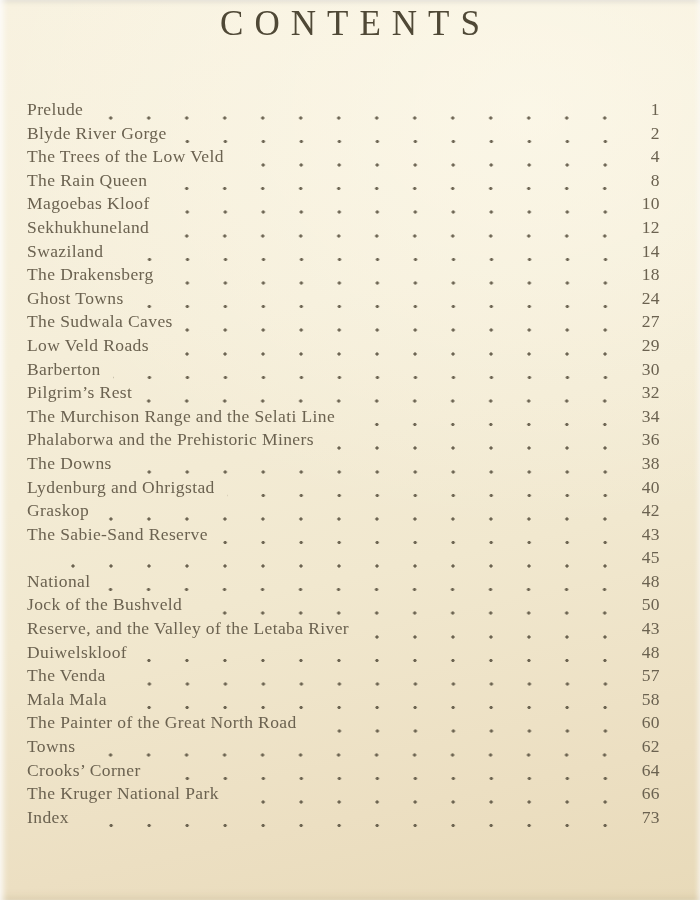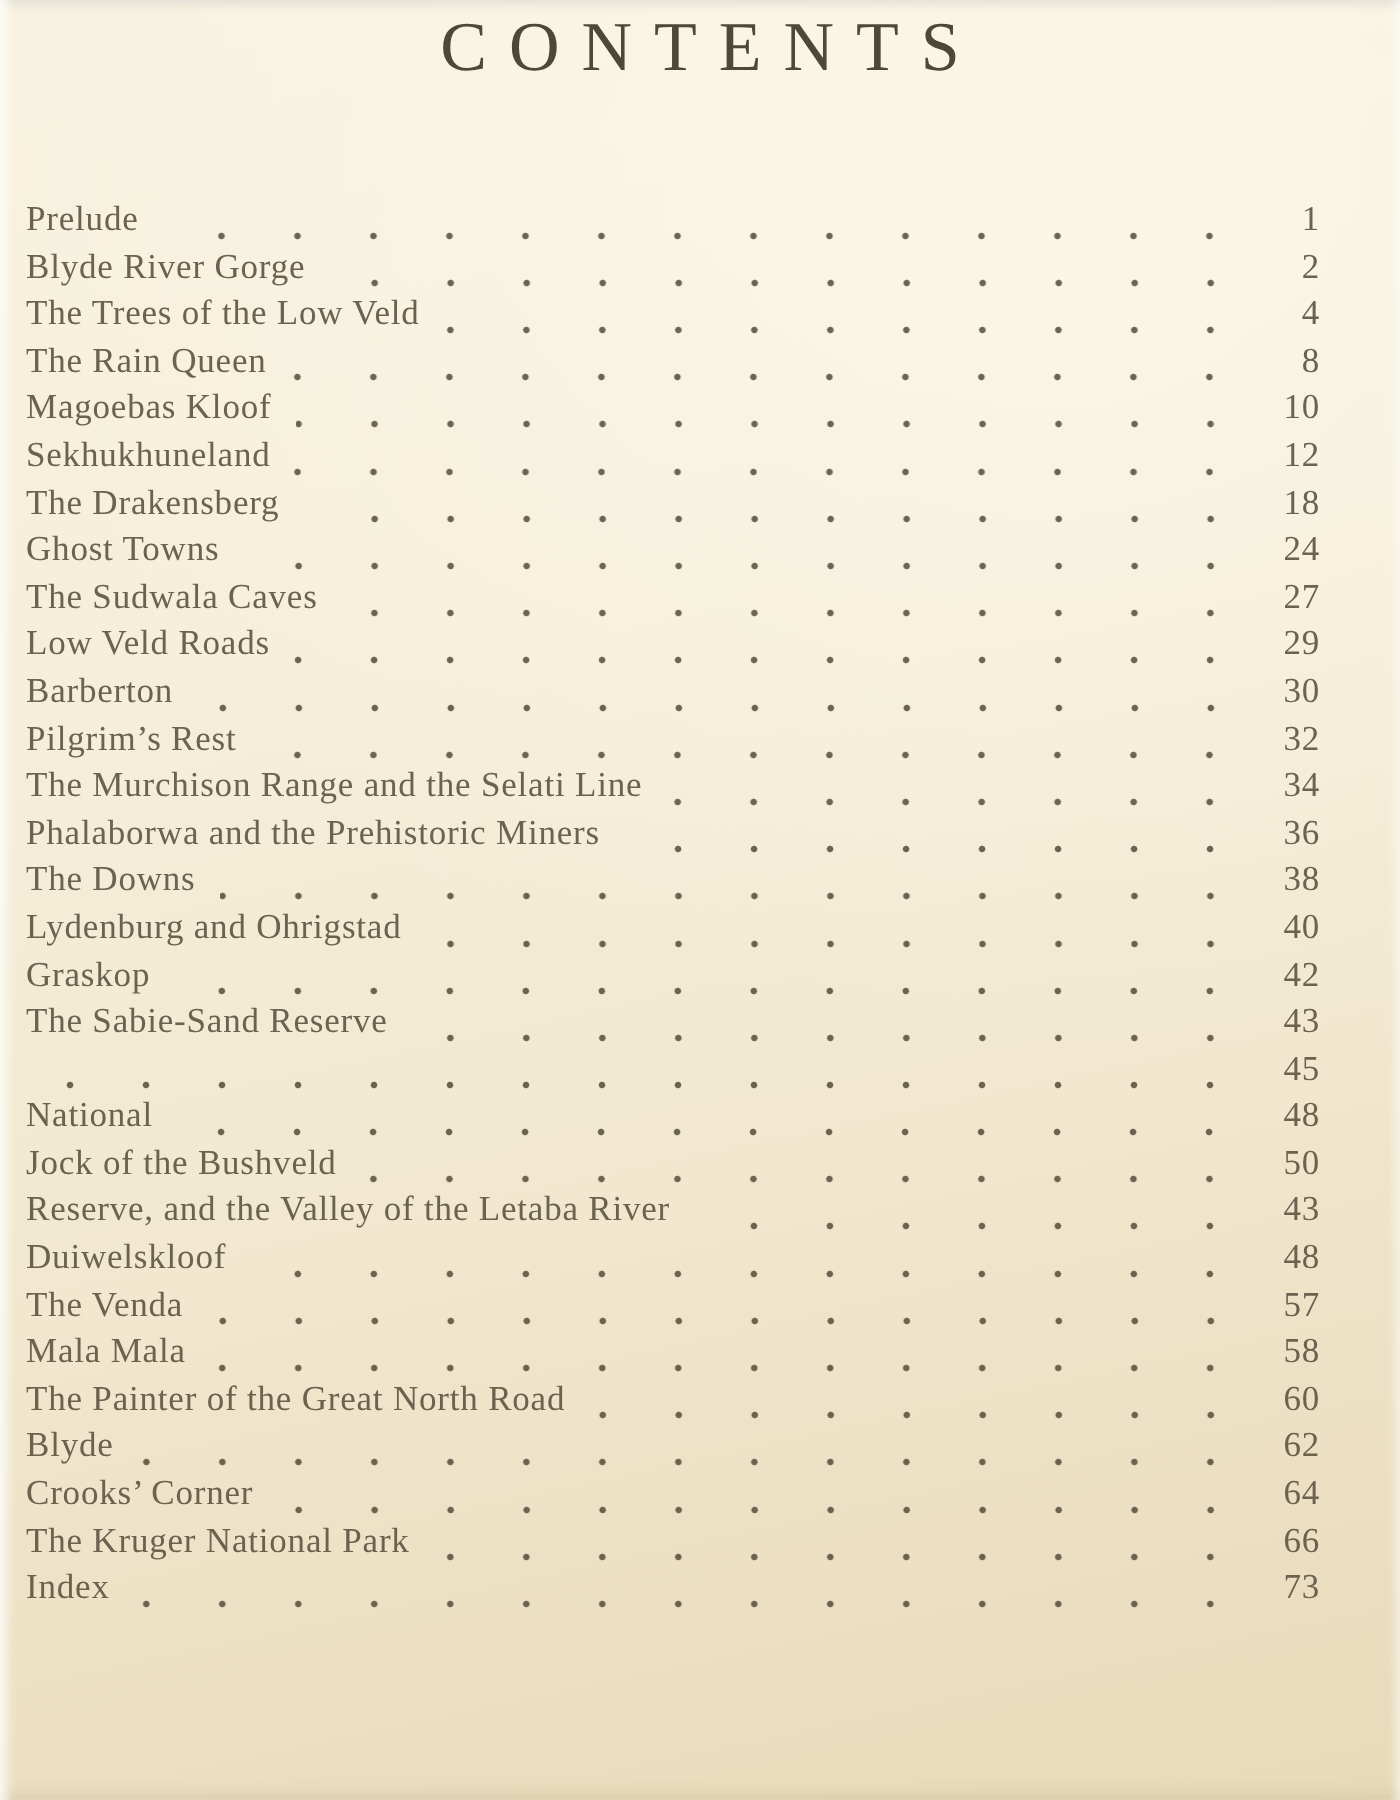--- a/index.html
+++ b/index.html
@@ -41,21 +41,21 @@
   .toc-list {
     position: absolute;
     top: 99px;
     left: 0;
     width: 700px;
   }
   .toc-row {
     display: flex;
     align-items: baseline;
     height: 23.6px;
-    padding-left: 13px;
+    padding-left: 27px;
     padding-right: 40px;
     font-size: 17.5px;
     color: #6b6250;
     letter-spacing: 0.4px;
   }
   .toc-label {
     white-space: nowrap;
     flex: 0 0 auto;
   }
   .toc-leader {
@@ -106,20 +106,25 @@
         <span class="toc-label">Magoebas Kloof</span>
         <span class="toc-leader"></span>
         <span class="toc-page">10</span>
       </div>
       <div class="toc-row">
         <span class="toc-label">Sekhukhuneland</span>
         <span class="toc-leader"></span>
         <span class="toc-page">12</span>
       </div>
       <div class="toc-row">
+        <span class="toc-label">Swaziland</span>
+        <span class="toc-leader"></span>
+        <span class="toc-page">14</span>
+      </div>
+      <div class="toc-row">
         <span class="toc-label">The Drakensberg</span>
         <span class="toc-leader"></span>
         <span class="toc-page">18</span>
       </div>
       <div class="toc-row">
         <span class="toc-label">Ghost Towns</span>
         <span class="toc-leader"></span>
         <span class="toc-page">24</span>
       </div>
       <div class="toc-row">
@@ -205,21 +210,21 @@
         <span class="toc-label">Mala Mala</span>
         <span class="toc-leader"></span>
         <span class="toc-page">58</span>
       </div>
       <div class="toc-row">
         <span class="toc-label">The Painter of the Great North Road</span>
         <span class="toc-leader"></span>
         <span class="toc-page">60</span>
       </div>
       <div class="toc-row">
-        <span class="toc-label">Blyde</span>
+        <span class="toc-label">Towns</span>
         <span class="toc-leader"></span>
         <span class="toc-page">62</span>
       </div>
       <div class="toc-row">
         <span class="toc-label">Crooks’ Corner</span>
         <span class="toc-leader"></span>
         <span class="toc-page">64</span>
       </div>
       <div class="toc-row">
         <span class="toc-label">The Kruger National Park</span>

